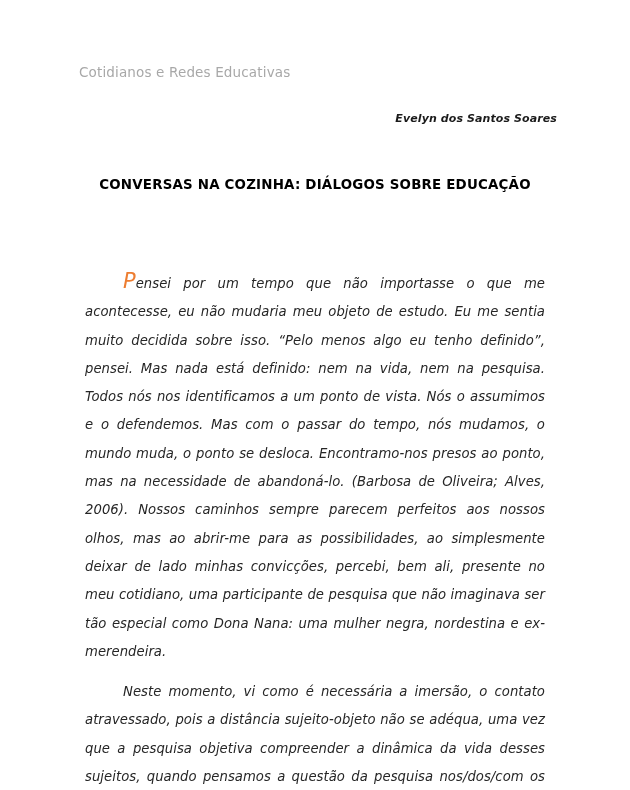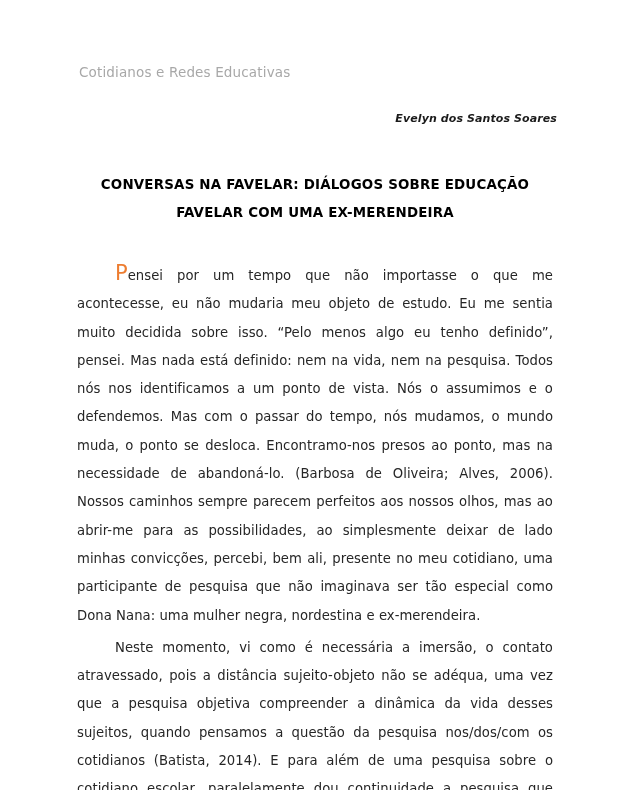--- a/index.html
+++ b/index.html
@@ -62,30 +62,31 @@
 
   
   .body-area {
     position: absolute;
     left: 73px;
     top: 258px;
     width: 484px;
   }
 
   p.para {
-    margin: 4px;
+    margin: 12px;
     font-size: 13.2px;
     line-height: 28.3px;
     color: #262626;
     text-align: justify;
     text-justify: inter-word;
     text-indent: 38px;
     letter-spacing: 0.05px;
     -webkit-hyphens: none;
     hyphens: none;
+    font-style: italic;
   }
 
   p.para + p.para {
     margin-top: 0;
   }
 
   .dropcap {
     color: #ed7d31;
     font-size: 21px;
     line-height: 1;
@@ -97,22 +98,21 @@
 </head>
 <body>
 
 <div class="page">
 
   <div class="running-header">Cotidianos e Redes Educativas</div>
 
   <div class="author-line">Evelyn dos Santos Soares</div>
 
   <div class="doc-title">
-    <span class="title-line">CONVERSAS NA FAVELAR: DIÁLOGOS SOBRE EDUCAÇÃO</span>
-    <span class="title-line">FAVELAR COM UMA EX-MERENDEIRA</span>
+    <span class="title-line">CONVERSAS NA COZINHA: DIÁLOGOS SOBRE EDUCAÇÃO</span>
   </div>
 
   <div class="body-area">
     <p class="para"><span class="dropcap">P</span><span>ensei por um tempo que não importasse o que me acontecesse, eu não mudaria meu objeto de estudo. Eu me sentia muito decidida sobre isso. “Pelo menos algo eu tenho definido”, pensei. Mas nada está definido: nem na vida, nem na pesquisa. Todos nós nos identificamos a um ponto de vista. Nós o assumimos e o defendemos. Mas com o passar do tempo, nós mudamos, o mundo muda, o ponto se desloca. Encontramo-nos presos ao ponto, mas na necessidade de abandoná-lo. (Barbosa de Oliveira; Alves, 2006). Nossos caminhos sempre parecem perfeitos aos nossos olhos, mas ao abrir-me para as possibilidades, ao simplesmente deixar de lado minhas convicções, percebi, bem ali, presente no meu cotidiano, uma participante de pesquisa que não imaginava ser tão especial como Dona Nana: uma mulher negra, nordestina e ex-merendeira.</span></p>
 
     <p class="para">Neste momento, vi como é necessária a imersão, o contato atravessado, pois a distância sujeito-objeto não se adéqua, uma vez que a pesquisa objetiva compreender a dinâmica da vida desses sujeitos, quando pensamos a questão da pesquisa nos/dos/com os cotidianos (Batista, 2014). E para além de uma pesquisa sobre o cotidiano escolar, paralelamente dou continuidade a pesquisa que iniciei na graduação sobre a militância de mulheres negras e suas contribuições para os movimentos sociopolíticos e educacionais. Assim, o trabalho desenvolvido visa a partir</p>
   </div>
 
 </div>
 

